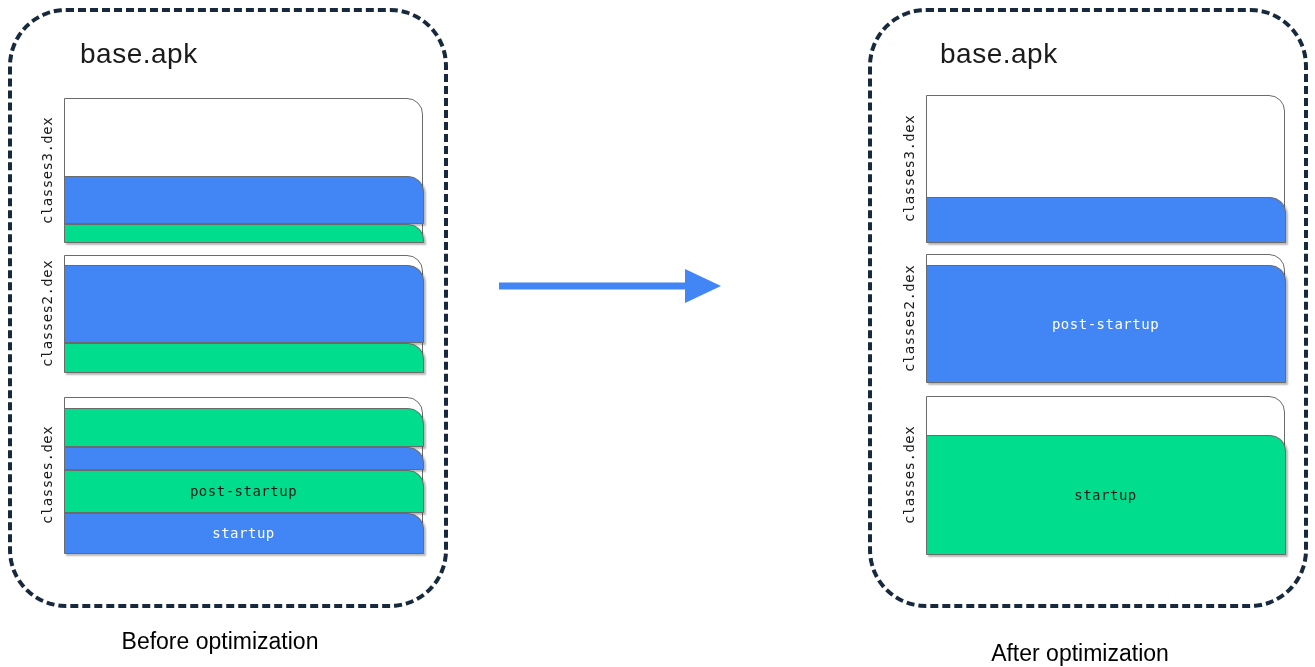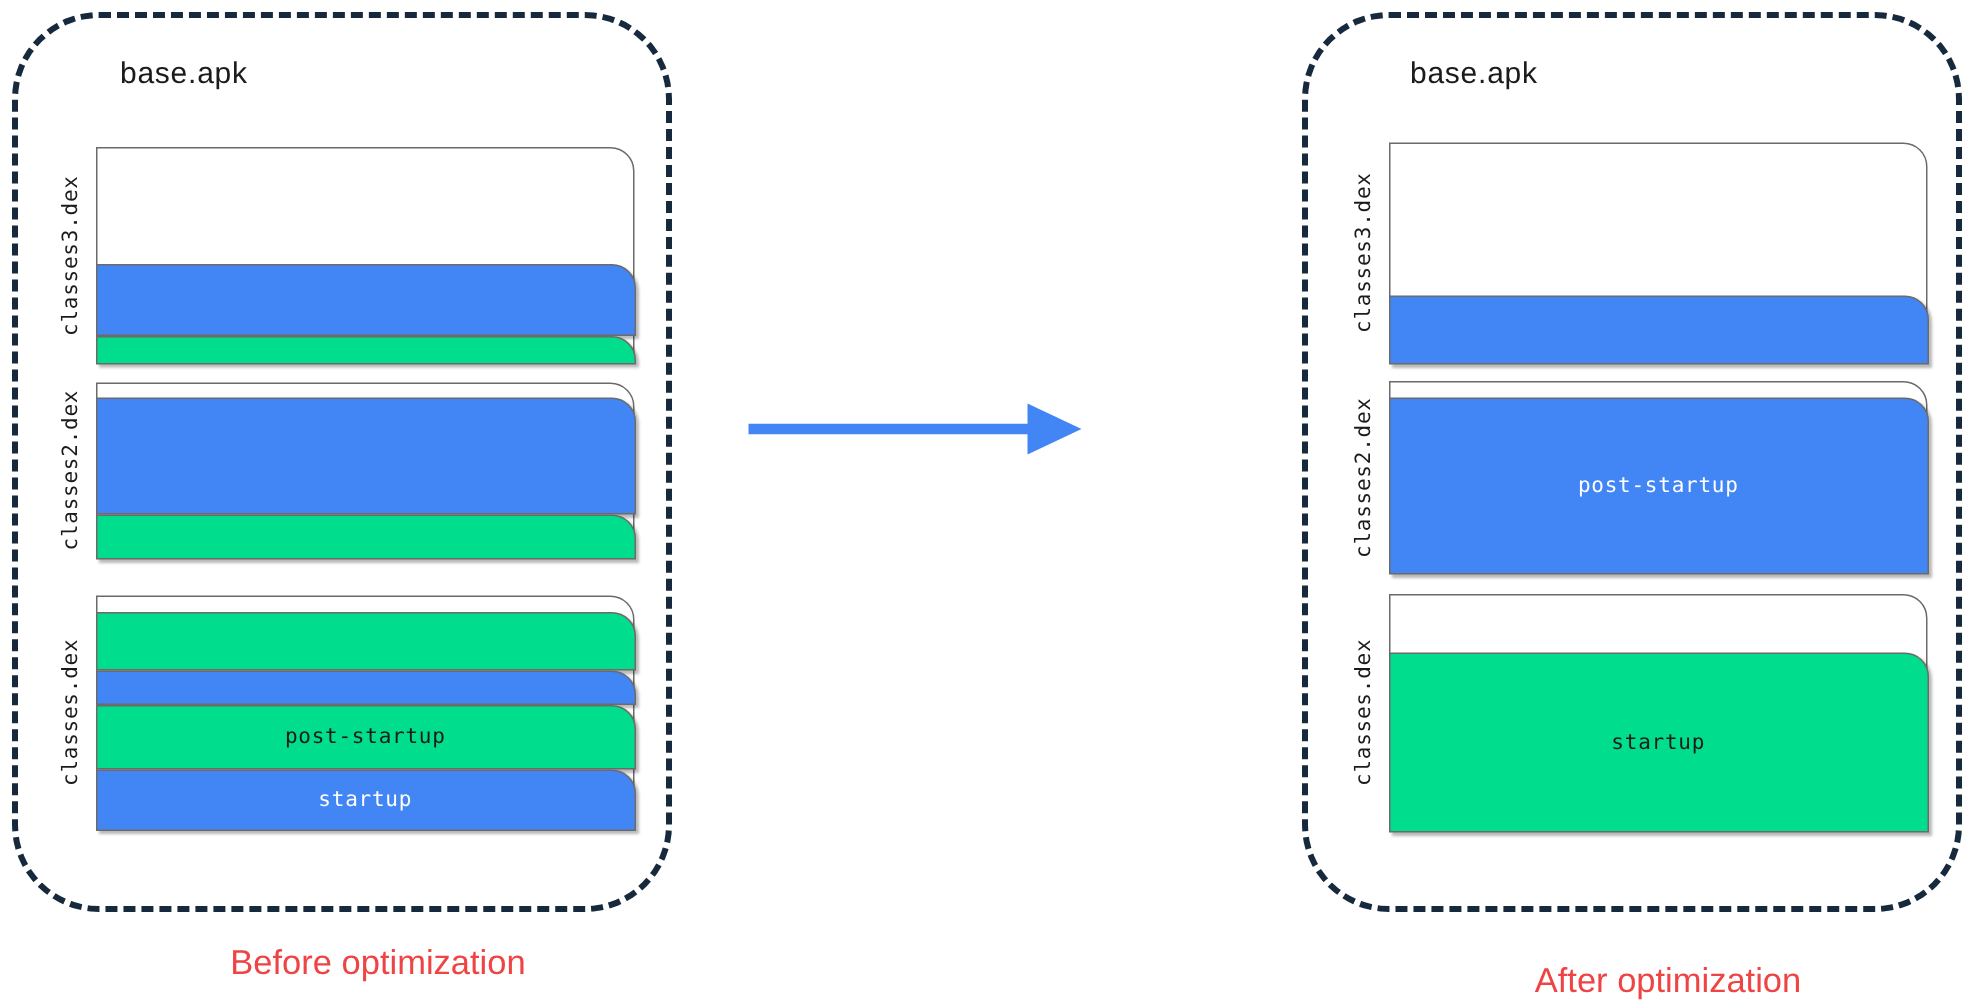--- a/index.html
+++ b/index.html
@@ -28,39 +28,38 @@
     box-sizing: border-box;
     background: #ffffff;
   }
   .apk-panel.left  { left: 8px; }
   .apk-panel.right { left: 868px; }
 
   .apk-title {
     position: absolute;
     top: 26px;
     left: 68px;
-    font-size: 20px;
+    font-size: 28px;
     font-weight: 400;
     letter-spacing: 0.5px;
     color: #1b1b1b;
     font-family: "Liberation Sans", sans-serif;
     white-space: nowrap;
   }
 
   
   .panel-caption {
     position: absolute;
     top: 628px;
     width: 440px;
     text-align: center;
     font-size: 23px;
-    color: #ef4444;
+    color: #000000;
     font-family: "Liberation Sans", sans-serif;
     white-space: nowrap;
-    padding-left: 32px;
   }
   .panel-caption.left  { left: 0px; }
   .panel-caption.right { left: 860px; margin-top: 12px; }
 
   
   .dex-group {
     position: absolute;
   }
   .dex-label {
     position: absolute;

